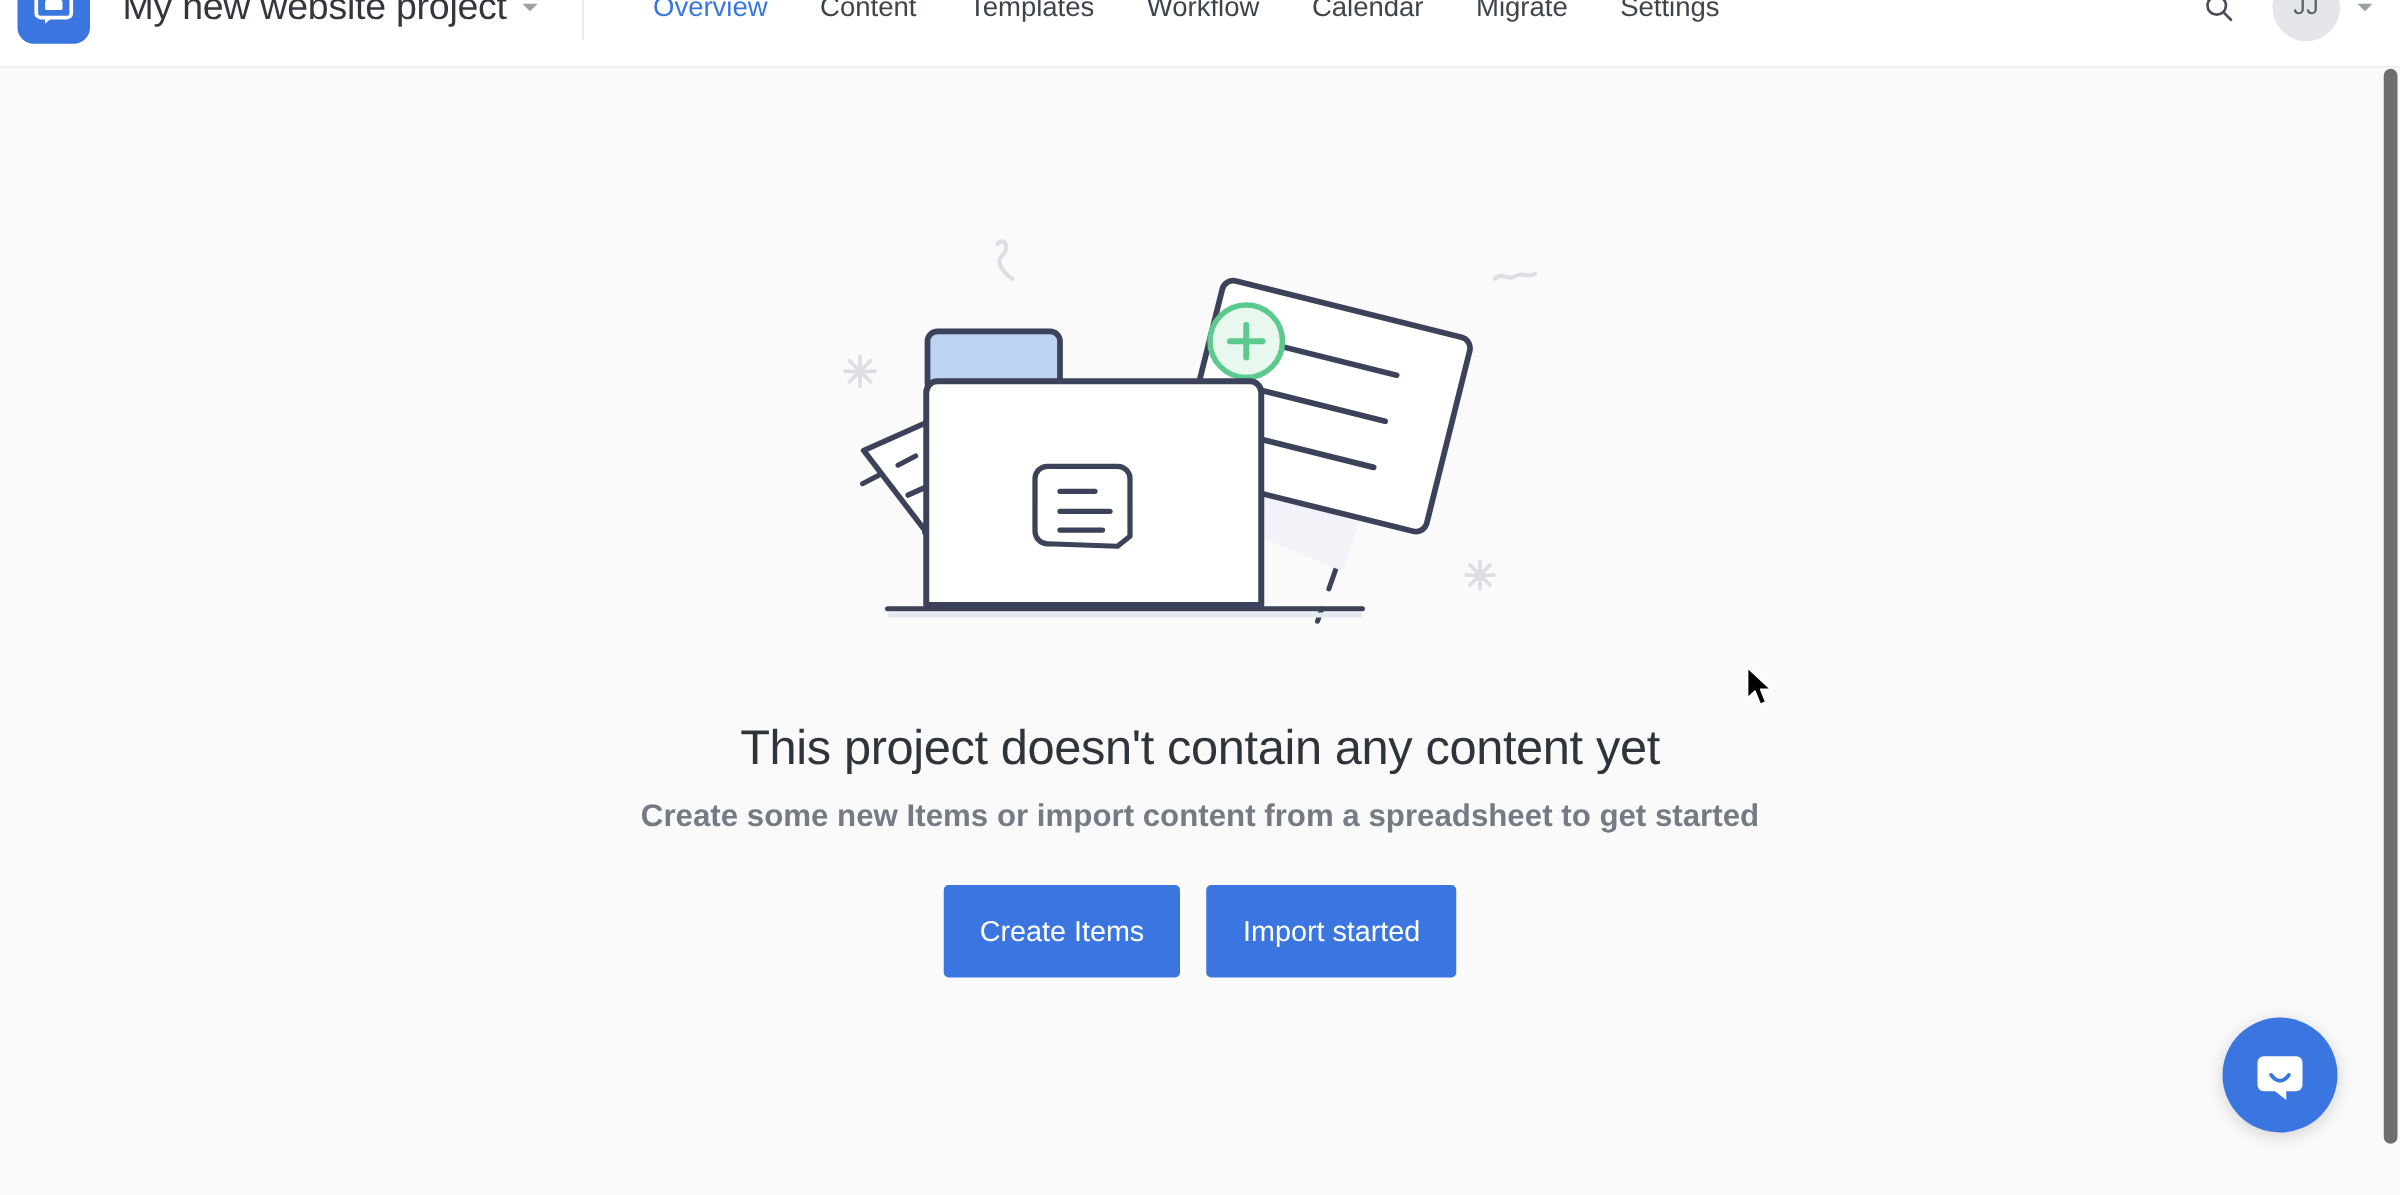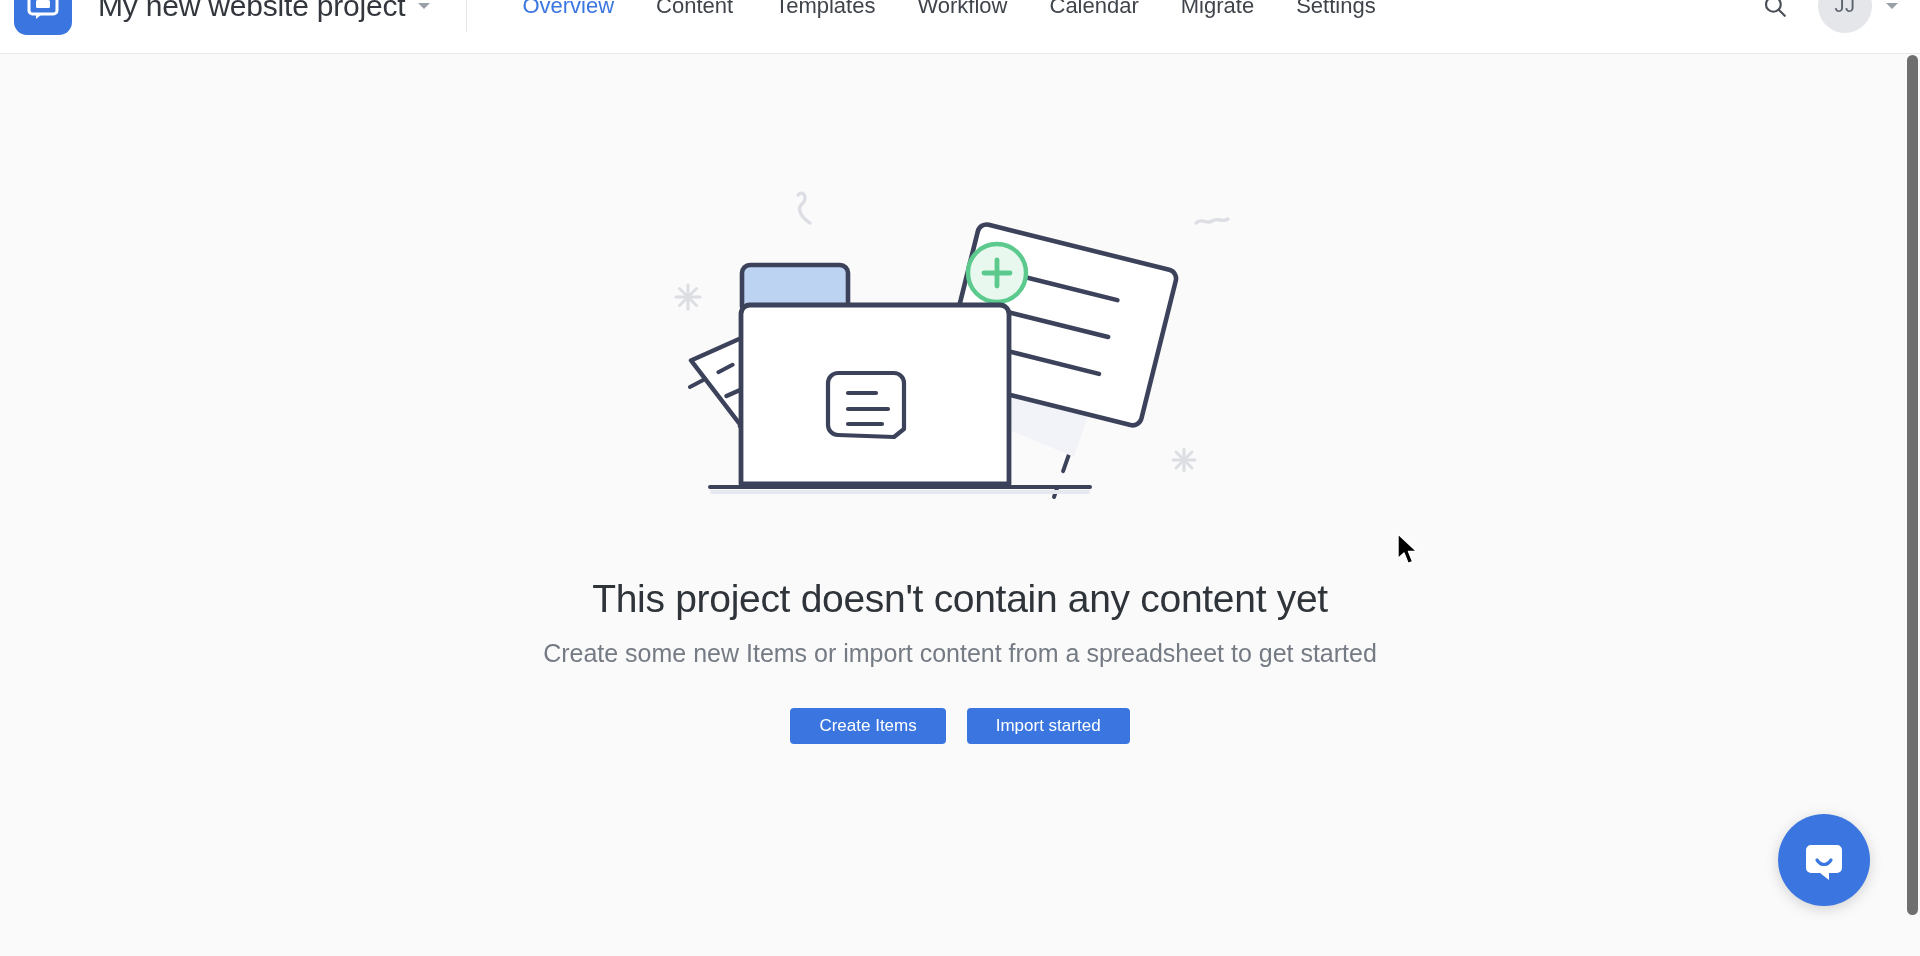--- a/index.html
+++ b/index.html
@@ -140,36 +140,36 @@
     font-size: 39px;
     color: #2f343a;
     font-weight: 400;
     letter-spacing: -0.3px;
     text-align: right;
   }
   .empty-subtitle {
     margin-top: 18px;
     font-size: 25px;
     color: #757b84;
-    font-weight: 400;
+    font-weight: 700;
     text-align: left;
   }
   .empty-actions {
     margin-top: 40px;
     display: flex;
     gap: 21px;
   }
   .btn-primary {
     background: #3b76e0;
     color: #ffffff;
     border: none;
     border-radius: 4px;
-    font-size: 17px;
+    font-size: 23px;
     font-family: "Liberation Sans", sans-serif;
-    padding: 8px 29px;
+    padding: 24px 29px;
     cursor: pointer;
     line-height: 1.15;
   }
 
   
   .intercom-launcher {
     position: absolute;
     right: 50px;
     bottom: 50px;
     width: 92px; height: 92px;

